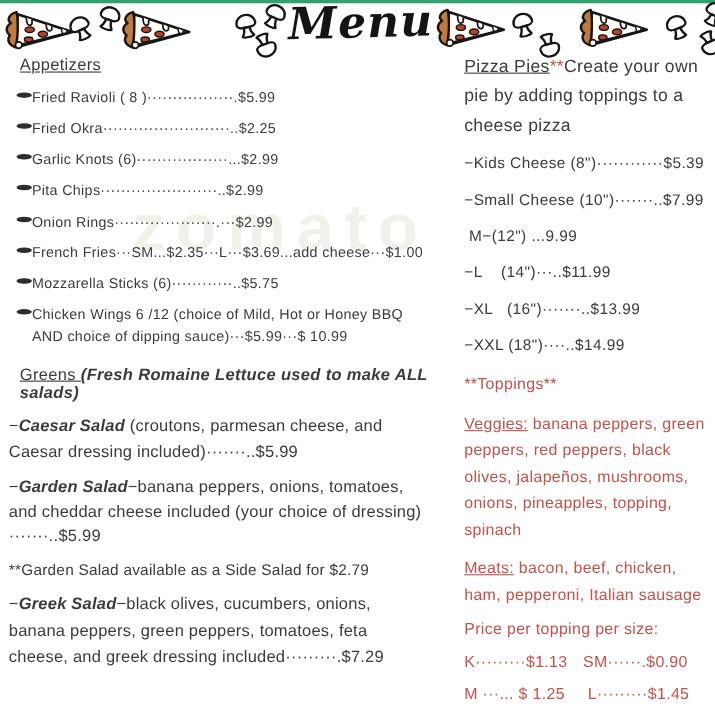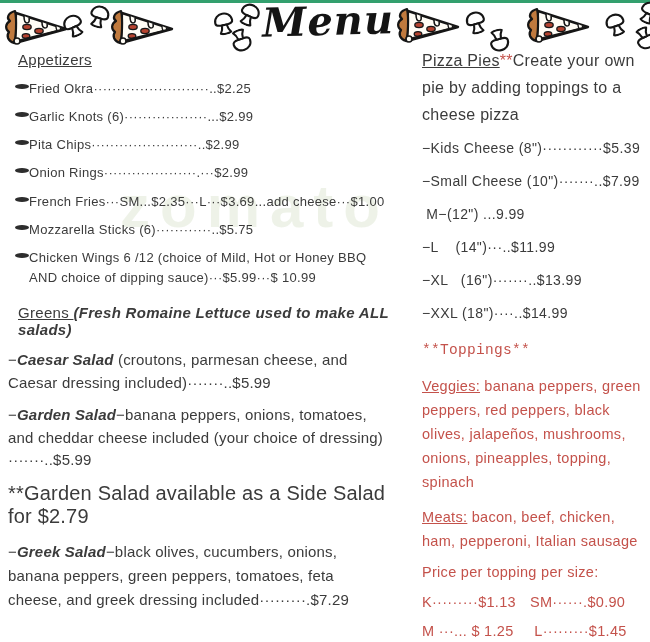--- a/index.html
+++ b/index.html
@@ -36,26 +36,26 @@
   .red{color:var(--red,#c4524b);}
   
   .heading{font-size:15px;margin:4px 0 11px 10px;letter-spacing:.3px;}
   .heading-block{margin-top:16px;}
   .bullet-item{display:flex;font-size:13px;line-height:1.55;margin-bottom:8px;letter-spacing:.3px;}
   .bullet-dot{flex:0 0 14px;margin-left:7px;margin-top:5px;width:5px;height:5px;border-radius:50%;background:#2d2d2d;}
   .bullet-text{flex:1;}
   .para{font-size:15px;line-height:1.5;margin-bottom:9px;letter-spacing:.2px;}
   .salad{margin-bottom:10px;}
   .greek{line-height:1.62;}
-  .note{font-size:20px;margin:3px 0 12px 0;letter-spacing:.2px;}
+  .note{font-size:14px;margin:3px 0 12px 0;letter-spacing:.2px;}
   
   .pizza-intro{font-size:16px;line-height:1.68;margin:1px 0 11px 0;letter-spacing:.3px;}
   .size-item{font-size:14px;margin-bottom:17px;letter-spacing:.4px;}
   .red-para{font-size:14.5px;line-height:1.66;margin-bottom:11px;letter-spacing:.3px;}
-  .toppings-heading{margin-top:0px;margin-bottom:12px;font-family:Liberation Mono, monospace;}
+  .toppings-heading{margin-top:0px;margin-bottom:12px;}
   .meats-para{margin-bottom:7px;}
   .price-intro{margin-bottom:10px;}
   .price-row{font-size:14.5px;margin-bottom:13px;letter-spacing:.3px;}
   .price-row .cell1{display:inline-block;min-width:108px;}
 </style>
 </head>
 <body style="--red: #c4524b; --green: #33a06e; --ink: #3b3b3b;">
 
 <div class="top-bar"></div>
 <div class="header">
@@ -151,20 +151,21 @@
       </svg></span>
 
   <div class="menu-title">Menu</div>
 </div>
 
 <div class="watermark">zomato</div>
 
 <div class="columns">
   <div class="col-left" id="col-left">
       <div class="line heading"><span class="u">Appetizers</span></div>
+      <div class="line bullet-item"><span class="bullet-dot"></span><span class="bullet-text"><span>Fried Ravioli ( 8 )·················.$5.99</span></span></div>
       <div class="line bullet-item"><span class="bullet-dot"></span><span class="bullet-text"><span>Fried Okra·························..$2.25</span></span></div>
       <div class="line bullet-item"><span class="bullet-dot"></span><span class="bullet-text"><span>Garlic Knots (6)··················...$2.99</span></span></div>
       <div class="line bullet-item"><span class="bullet-dot"></span><span class="bullet-text"><span>Pita Chips·······················..$2.99</span></span></div>
       <div class="line bullet-item"><span class="bullet-dot"></span><span class="bullet-text"><span>Onion Rings····················.···$2.99</span></span></div>
       <div class="line bullet-item"><span class="bullet-dot"></span><span class="bullet-text"><span>French Fries···SM...$2.35···L···$3.69...add cheese···$1.00</span></span></div>
       <div class="line bullet-item"><span class="bullet-dot"></span><span class="bullet-text"><span>Mozzarella Sticks (6)············..$5.75</span></span></div>
       <div class="line bullet-item"><span class="bullet-dot"></span><span class="bullet-text"><span>Chicken Wings 6 /12 (choice of Mild, Hot or Honey BBQ AND choice of dipping sauce)···$5.99···$ 10.99</span></span></div>
       <div class="line heading heading-block"><span class="u">Greens </span><span class="bi">(Fresh Romaine Lettuce used to make ALL salads)</span></div>
       <div class="line para salad"><span>−</span><span class="bi">Caesar Salad</span><span> (croutons, parmesan cheese, and Caesar dressing included)·······..$5.99</span></div>
       <div class="line para salad"><span>−</span><span class="bi">Garden Salad</span><span>−banana peppers, onions, tomatoes, and cheddar cheese included (your choice of dressing) ·······..$5.99</span></div>

